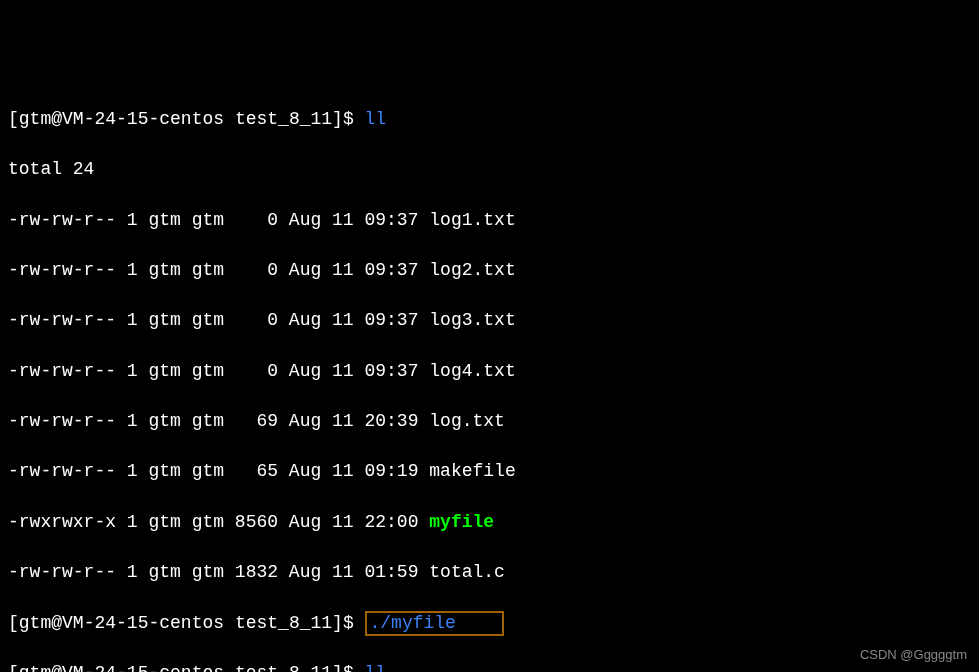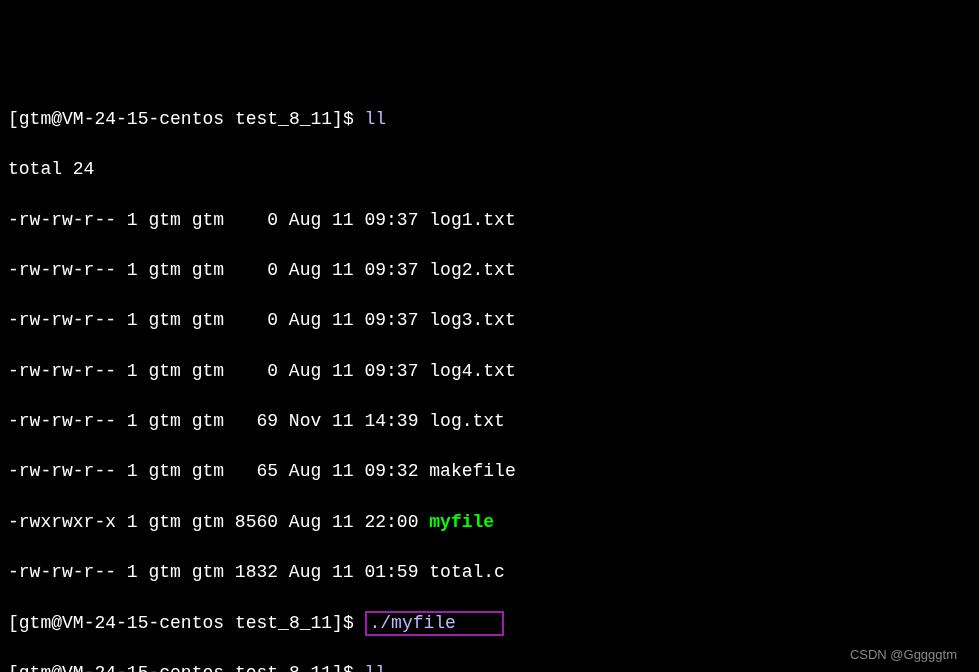--- a/index.html
+++ b/index.html
@@ -7,52 +7,52 @@
       padding: 6px 8px;
       background: #000;
       color: #fff;
       font-family: 'Consolas', 'Courier New', monospace;
       font-size: 18px;
       line-height: 1.4;
       white-space: pre;
     }
     .user { color: #fff; margin-top: 16px; }
     .host { color: #fff; text-align: center; }
-    .cmd { color: #c4b5fd; margin-top: 9px; }
+    .cmd { color: #3b82f6; margin-top: 9px; }
     .exec { color: #00ff00; font-weight: bold; }
     .red-box {
-      border: 2px solid #a21caf;
+      border: 2px solid #a16207;
       padding: 0 3px;
       display: inline-block;
       line-height: 1.2;
     }
     .watermark {
       position: fixed;
       bottom: 8px;
-      right: 22px;
+      right: 12px;
       color: #888;
       font-size: 13px;
       font-family: Arial, sans-serif;
       white-space: normal;
     }
     .line { display: block; }
   </style>
 </head>
 <body>
 
 
 
 <span class="line"><span>[</span><span class="user">gtm</span><span>@</span><span class="host">VM-24-15-centos</span> <span>test_8_11</span><span>]$ </span><span class="cmd">ll</span></span>
 <span class="line">total 24</span>
 <span class="line"><span>-rw-rw-r-- 1 gtm gtm    0 Aug 11 09:37 </span><span>log1.txt</span></span>
 <span class="line"><span>-rw-rw-r-- 1 gtm gtm    0 Aug 11 09:37 </span><span>log2.txt</span></span>
 <span class="line"><span>-rw-rw-r-- 1 gtm gtm    0 Aug 11 09:37 </span><span>log3.txt</span></span>
 <span class="line"><span>-rw-rw-r-- 1 gtm gtm    0 Aug 11 09:37 </span><span>log4.txt</span></span>
-<span class="line"><span>-rw-rw-r-- 1 gtm gtm   69 Nov 11 14:39 </span><span>log.txt</span></span>
-<span class="line"><span>-rw-rw-r-- 1 gtm gtm   65 Aug 11 09:32 </span><span>makefile</span></span>
+<span class="line"><span>-rw-rw-r-- 1 gtm gtm   69 Aug 11 20:39 </span><span>log.txt</span></span>
+<span class="line"><span>-rw-rw-r-- 1 gtm gtm   65 Aug 11 09:19 </span><span>makefile</span></span>
 <span class="line"><span>-rwxrwxr-x 1 gtm gtm 8560 Aug 11 22:00 </span><span class="exec">myfile</span></span>
 <span class="line"><span>-rw-rw-r-- 1 gtm gtm 1832 Aug 11 01:59 </span><span>total.c</span></span>
 <span class="line"><span>[</span><span class="user">gtm</span><span>@</span><span class="host">VM-24-15-centos</span> <span>test_8_11</span><span>]$ </span><span class="red-box"><span class="cmd">./myfile</span>    </span></span>
 <span class="line"><span>[</span><span class="user">gtm</span><span>@</span><span class="host">VM-24-15-centos</span> <span>test_8_11</span><span>]$ </span><span class="cmd">ll</span></span>
 
 
 
 
 
 

